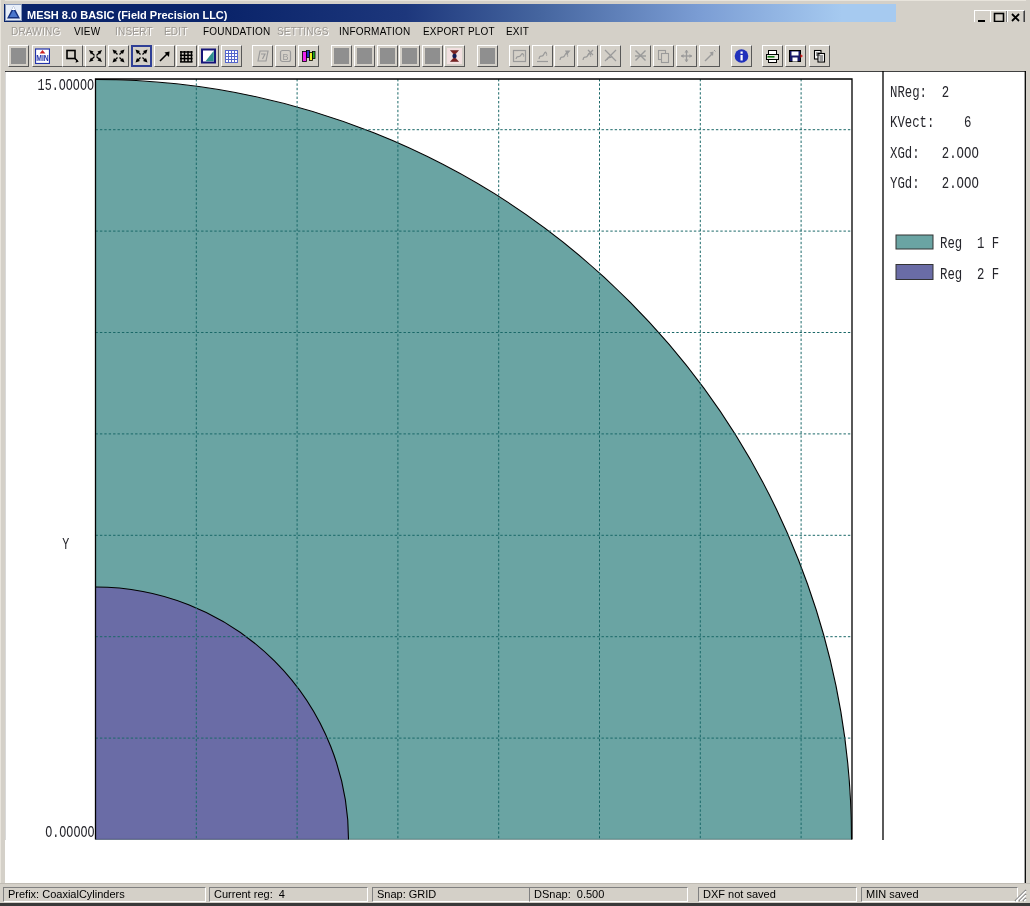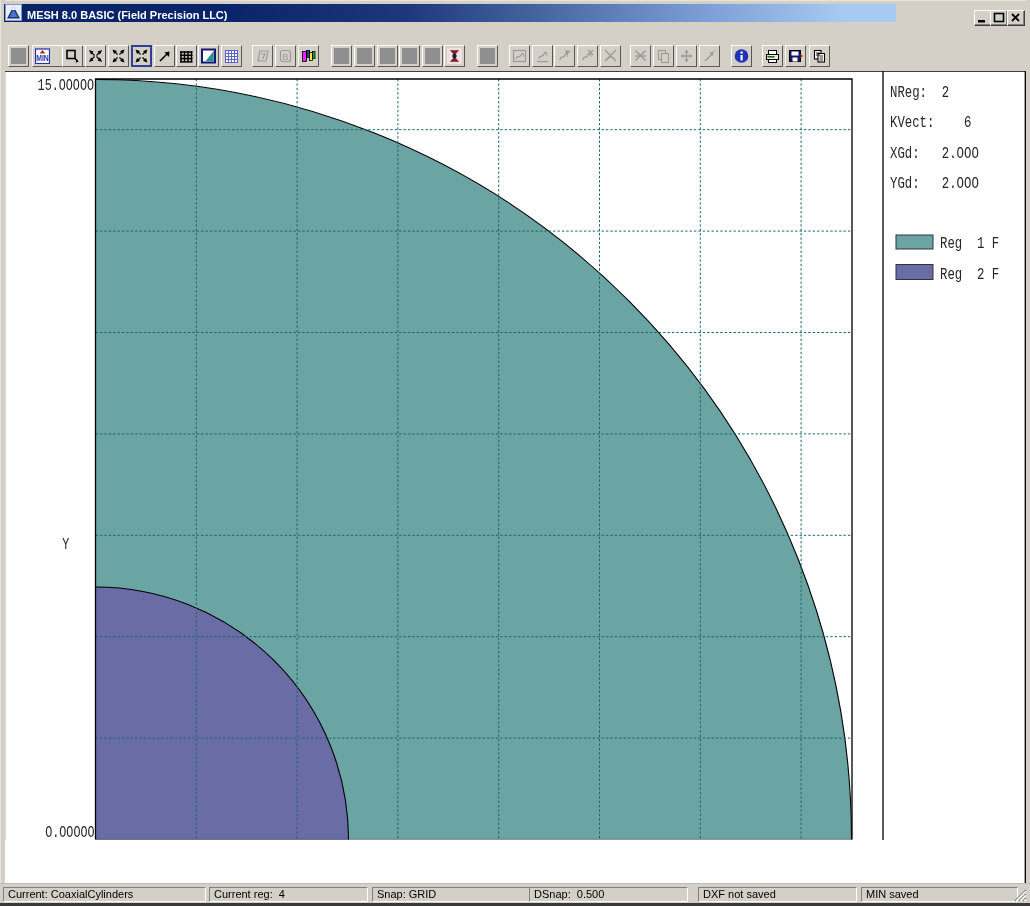--- a/index.html
+++ b/index.html
@@ -119,20 +119,31 @@
           <rect x="3.5" y="2.5" width="9" height="8" fill="none" stroke="#000" stroke-width="1.6"></rect>
         </svg>
     </div>
     <div class="abs tbtn" style="left:1003px">
       <svg width="16" height="14">
           <path d="M4 3 L11 10 M11 3 L4 10" stroke="#000" stroke-width="1.8"></path>
         </svg>
     </div>
   </div>
 
+  <div class="abs" id="menu">
+    <div class="mi dis" style="left:7px">DRAWING</div>
+    <div class="mi" style="left:70px">VIEW</div>
+    <div class="mi dis" style="left:111px">INSERT</div>
+    <div class="mi dis" style="left:160px">EDIT</div>
+    <div class="mi" style="left:199px">FOUNDATION</div>
+    <div class="mi dis" style="left:273px">SETTINGS</div>
+    <div class="mi" style="left:335px">INFORMATION</div>
+    <div class="mi" style="left:419px">EXPORT PLOT</div>
+    <div class="mi" style="left:502px">EXIT</div>
+  </div>
 
   <div class="abs" id="toolbar">
       <div class="tb" style="left: 3.5px;">
         <div class="blank"></div>
       </div>
       <div class="tb" style="left: 28px; padding-left: 45px;">
         <svg width="15" height="16" viewBox="0 0 15 16">
           <rect x="0.5" y="1" width="14" height="14.5" fill="#fff" stroke="#2233aa" stroke-width="1.2"></rect>
           <path d="M7.5 2 L10.4 5.4 L4.6 5.4 Z" fill="#cc2222"></path>
           <text x="7.5" y="13.2" font-size="8.5" font-weight="bold" font-family="Liberation Sans" fill="#2233aa" text-anchor="middle" textLength="12.5" lengthAdjust="spacingAndGlyphs">MIN</text>
@@ -400,21 +411,21 @@
             <line x1="4" y1="7" x2="8" y2="7"></line>
             <line x1="7.5" y1="8" x2="11" y2="8"></line>
             <line x1="7.5" y1="10" x2="11" y2="10"></line>
             <line x1="7.5" y1="12" x2="11" y2="12"></line>
           </g>
         </svg>
       </div>
     </div>
 
   <div class="abs" id="status">
-    <div class="sp" style="left:3px;width:197px">Current: CoaxialCylinders</div>
+    <div class="sp" style="left:3px;width:197px">Prefix: CoaxialCylinders</div>
     <div class="sp" style="left:209px;width:153px">Current reg:  4</div>
     <div class="sp" style="left:372px;width:153px">Snap: GRID</div>
     <div class="sp" style="left:529px;width:153px">DSnap:  0.500</div>
     <div class="sp" style="left:698px;width:153px">DXF not saved</div>
     <div class="sp" style="left:861px;width:151px">MIN saved</div>
     <svg class="abs" style="left:1013px;top:4px" width="14" height="14">
       <g stroke-width="1.5">
         <line x1="2" y1="13" x2="13" y2="2" stroke="#808080"></line>
         <line x1="6" y1="13" x2="13" y2="6" stroke="#808080"></line>
         <line x1="10" y1="13" x2="13" y2="10" stroke="#808080"></line>

